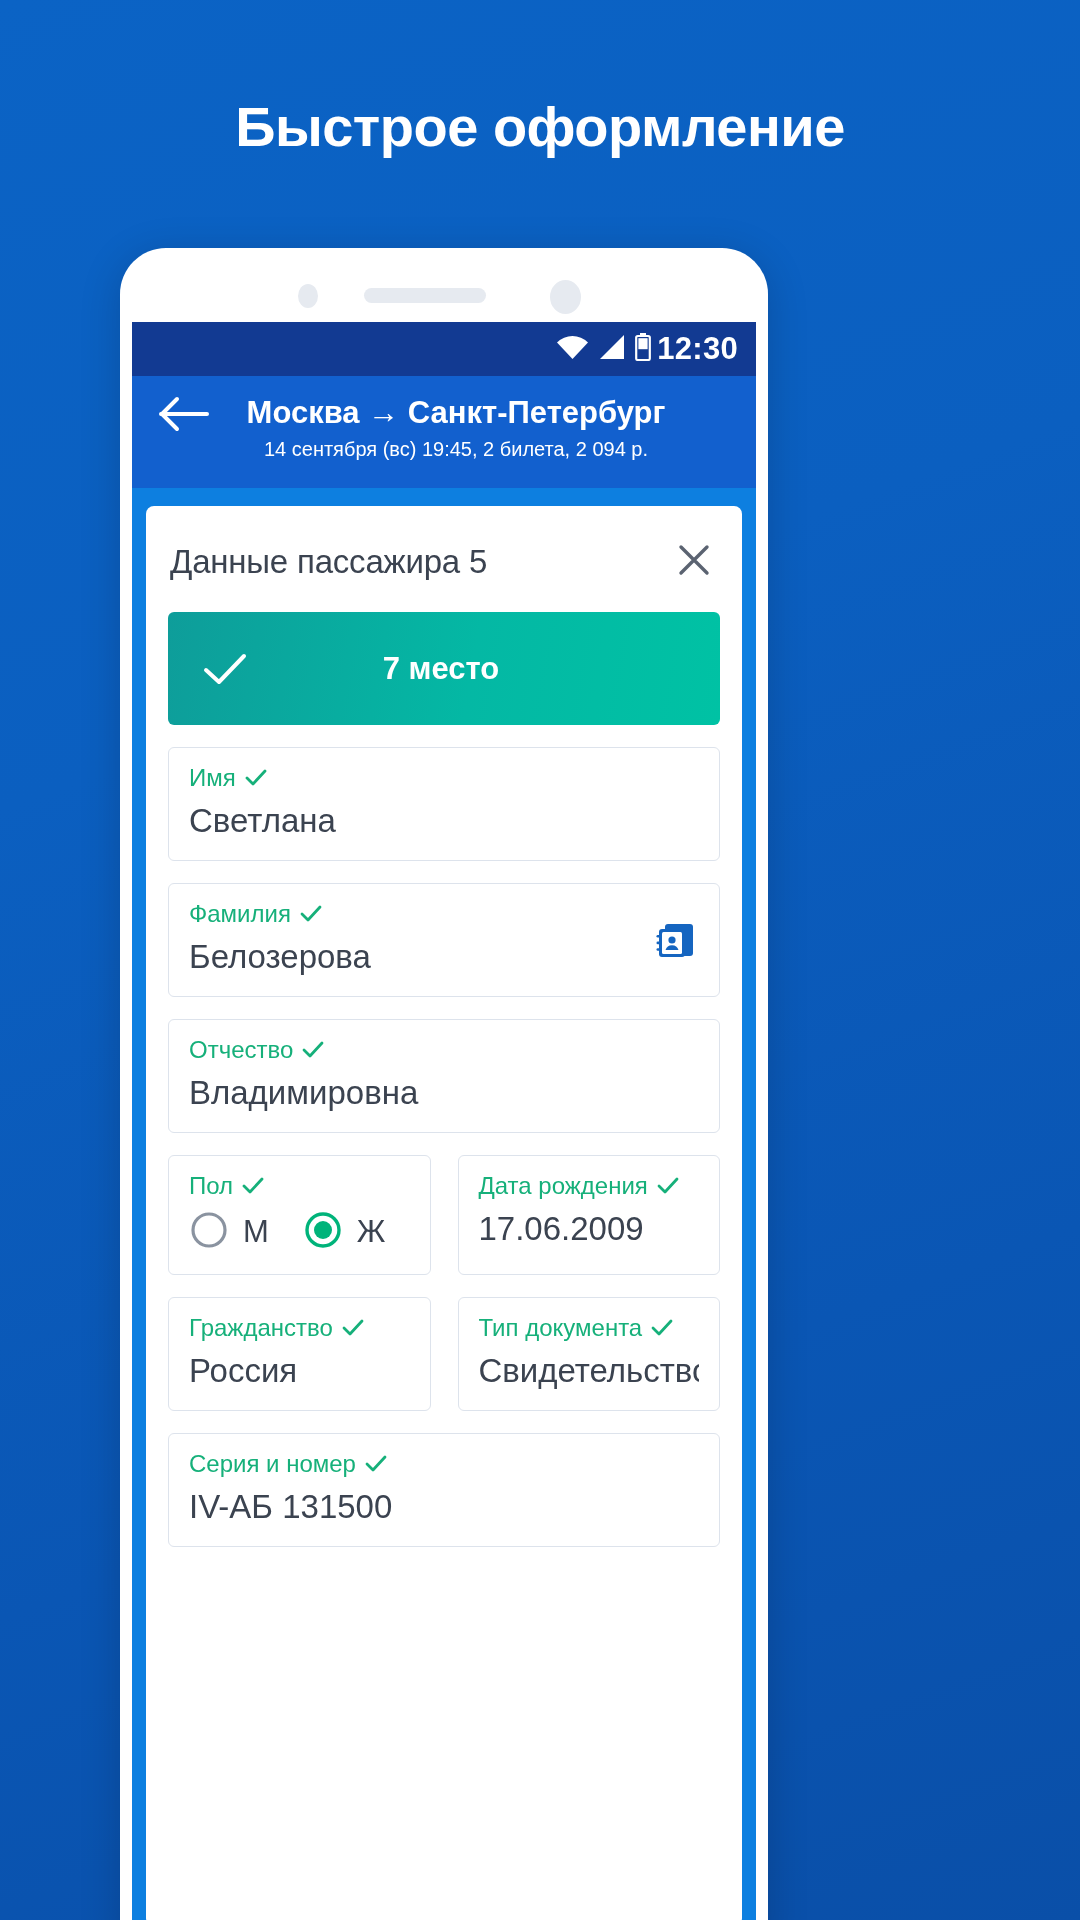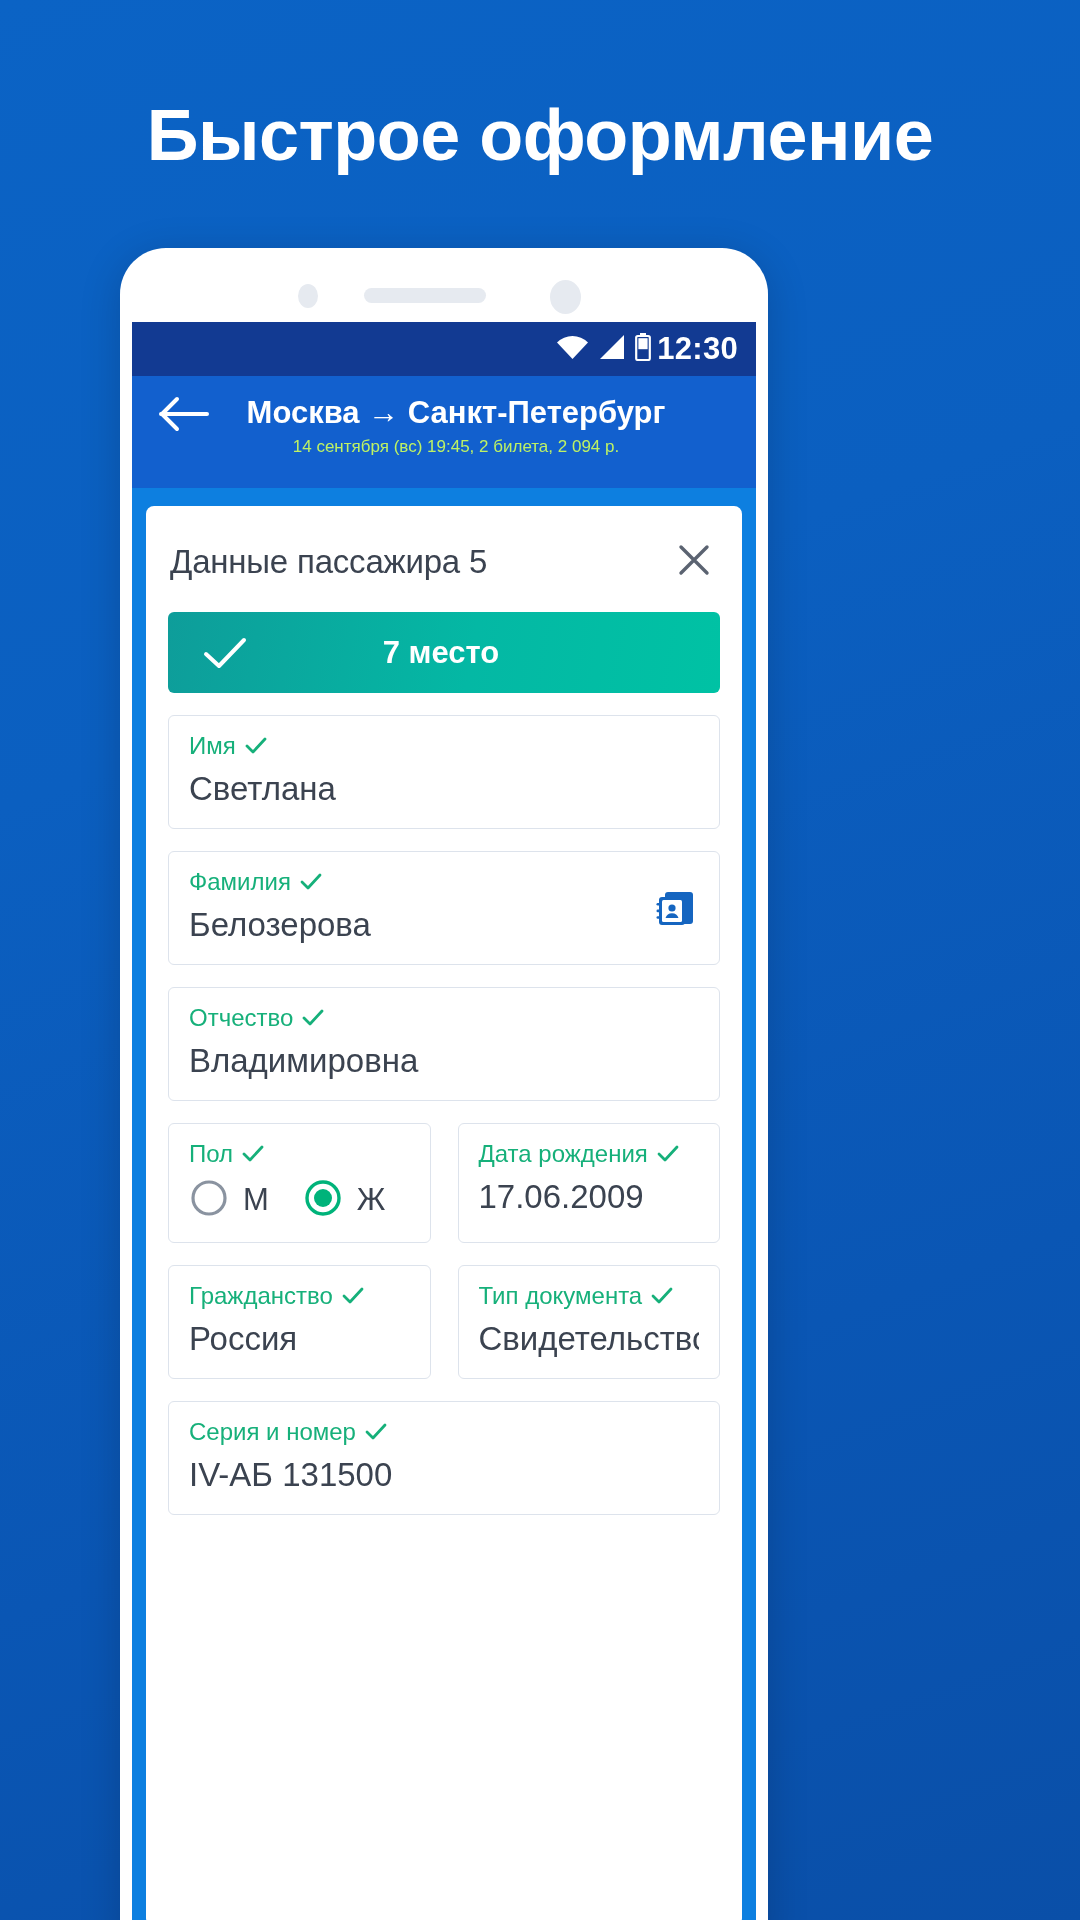--- a/index.html
+++ b/index.html
@@ -12,21 +12,21 @@
     background: linear-gradient(160deg, #0b63c5 0%, #0b5fc0 35%, #0a56b4 70%, #0a4fa8 100%);
     position: relative;
   }
 
   
   .promo-title {
     position: absolute;
     top: 96px; left: 0; right: 0;
     text-align: center;
     color: #ffffff;
-    font-size: 72px;
+    font-size: 56px;
     font-weight: bold;
     letter-spacing: -0.5px;
     line-height: 1.1;
   }
 
   
   .phone {
     position: absolute;
     left: 120px;
     top: 248px;
@@ -117,22 +117,22 @@
     padding-right: 40px;
   }
   .route-title {
     color: #ffffff;
     font-size: 31px;
     font-weight: bold;
     line-height: 1.25;
     white-space: nowrap;
   }
   .route-sub {
-    color: #bef264;
-    font-size: 17px;
+    color: #ffffff;
+    font-size: 20px;
     line-height: 1.35;
     margin-top: 3px;
     white-space: nowrap;
   }
 
   
   .card {
     background: #ffffff;
     margin: 18px 14px 0 14px;
     border-radius: 8px;
@@ -149,21 +149,21 @@
     color: #3b4350;
     font-size: 33px;
     font-weight: normal;
     letter-spacing: -0.2px;
   }
   .close-btn { cursor: pointer; padding: 4px; display: flex; }
 
   
   .seat-btn {
     margin-top: 24px;
-    height: 81px;
+    height: 113px;
     border-radius: 6px;
     background: linear-gradient(100deg, #0e9d9a 0%, #04b8a4 55%, #00c2a4 100%);
     display: flex;
     align-items: center;
     padding: 0 34px;
     cursor: pointer;
     position: relative;
   }
   .seat-check { flex: 0 0 auto; display: flex; }
   .seat-label {

